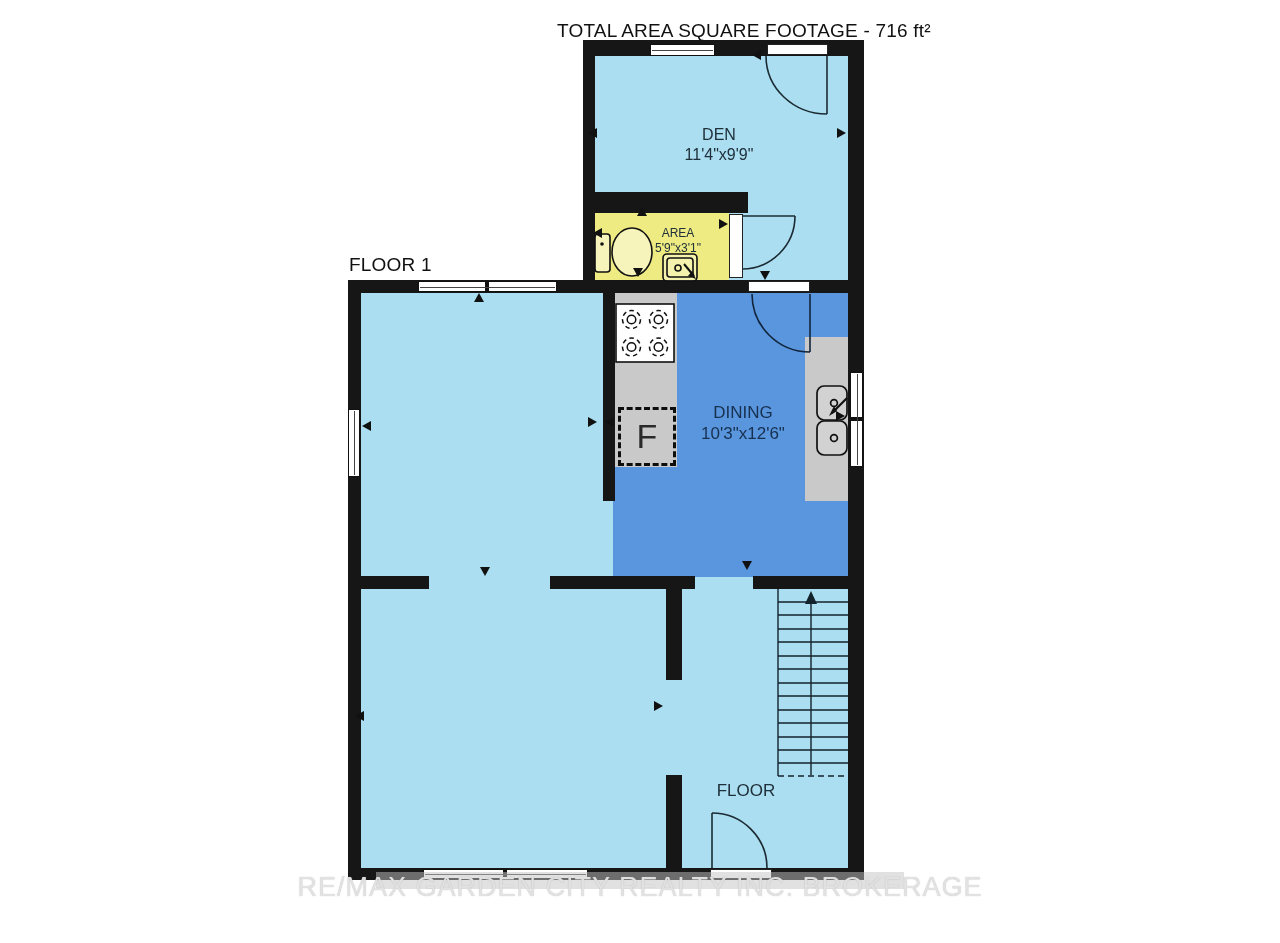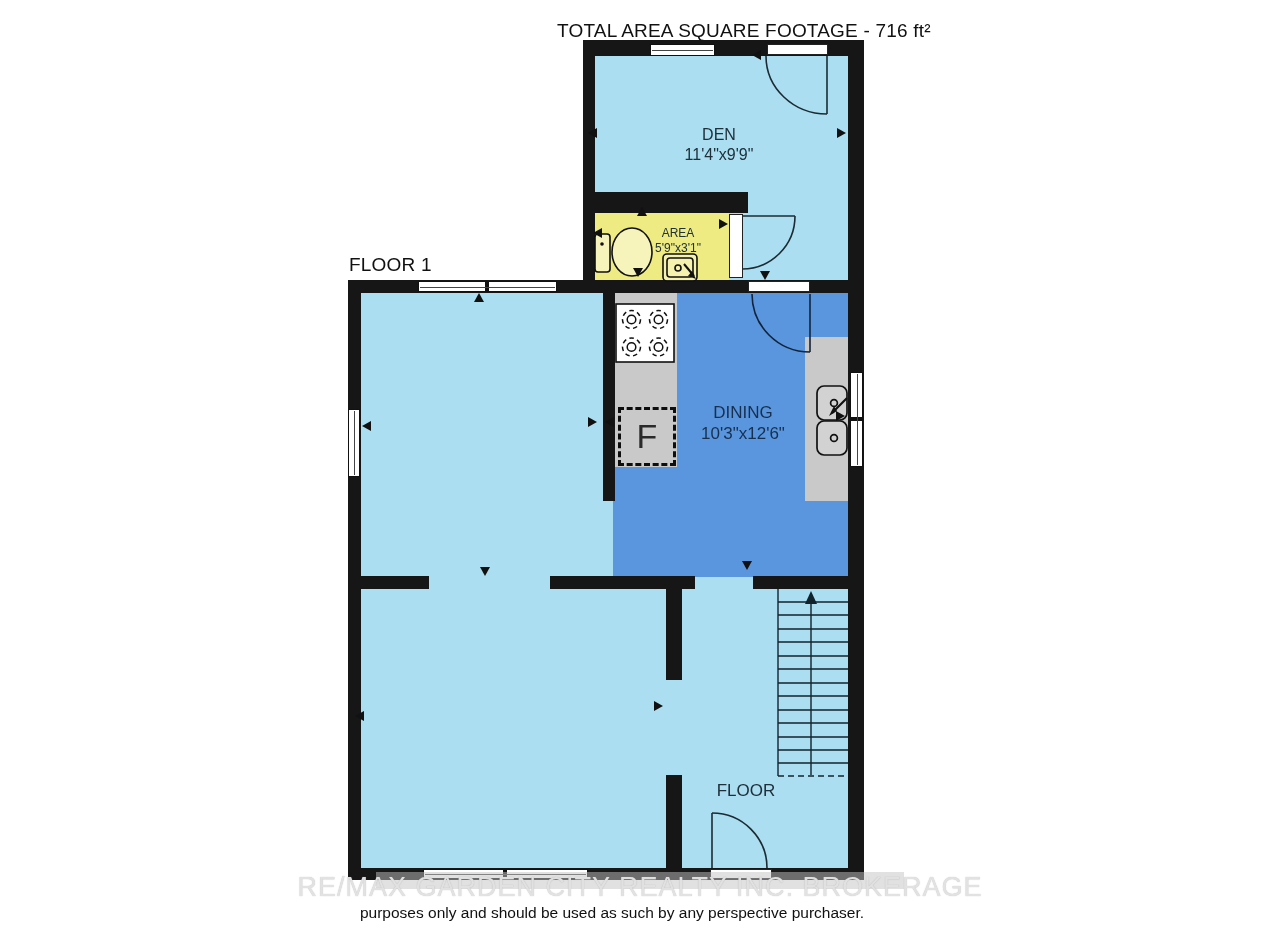--- a/index.html
+++ b/index.html
@@ -184,15 +184,14 @@
   <div class="arr arr-left" style="left:605px;top:417px;"></div>
   <div class="arr arr-down" style="left:480px;top:567px;"></div>
   <div class="arr arr-right" style="left:836px;top:411px;"></div>
   <div class="arr arr-down" style="left:742px;top:561px;"></div>
   <div class="arr arr-down" style="left:760px;top:271px;"></div>
   <div class="arr arr-left" style="left:355px;top:711px;"></div>
   <div class="arr arr-right" style="left:654px;top:701px;"></div>
 
   <div class="wm-band"></div>
   <div class="wm-text">RE/MAX GARDEN CITY REALTY INC. BROKERAGE</div>
-  <div class="disc" style="top:904px;">purposes only and should be used as such by any perspective purchaser.</div>
 
 </div>
 
 </body></html>

